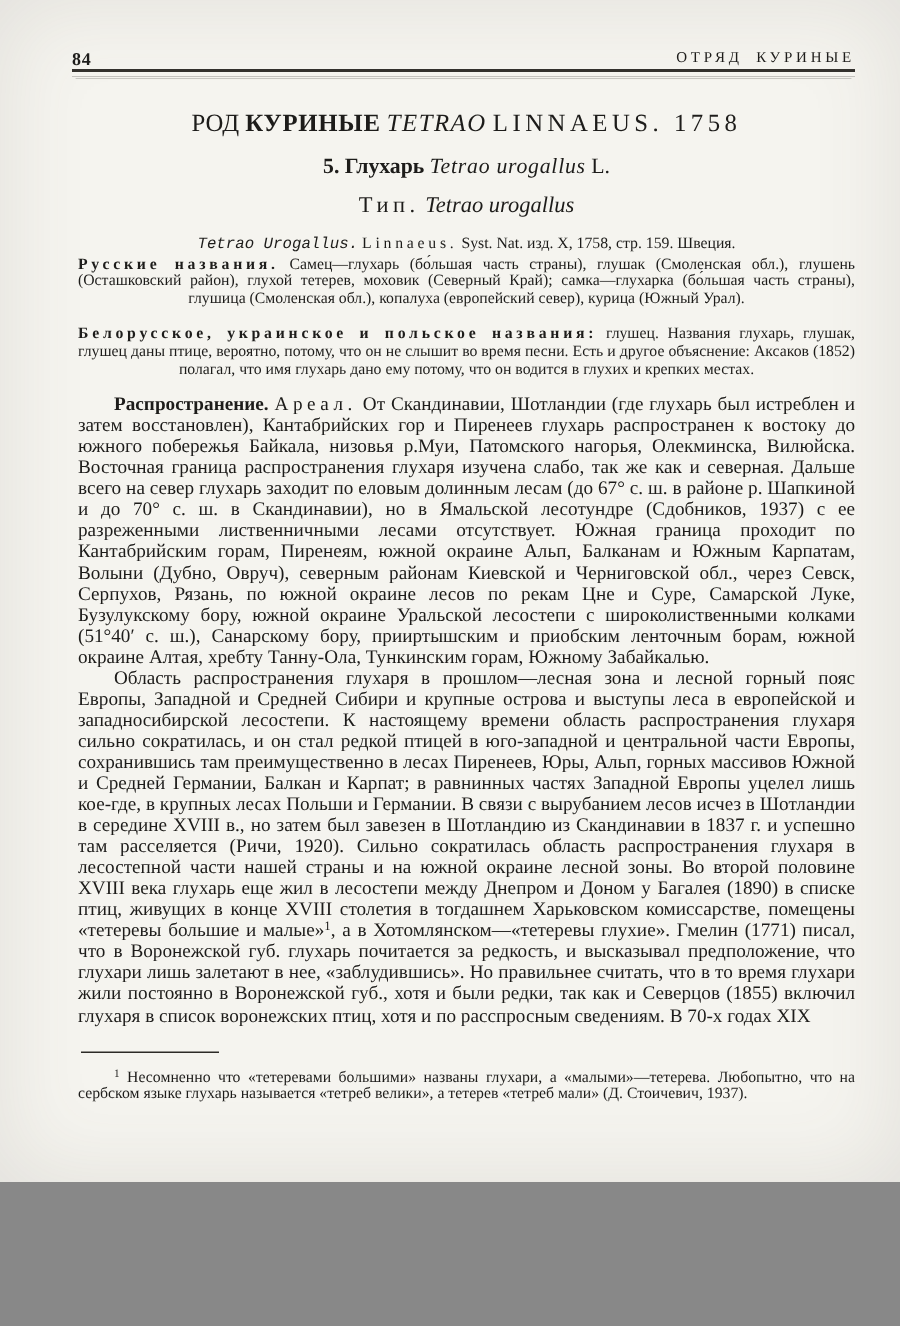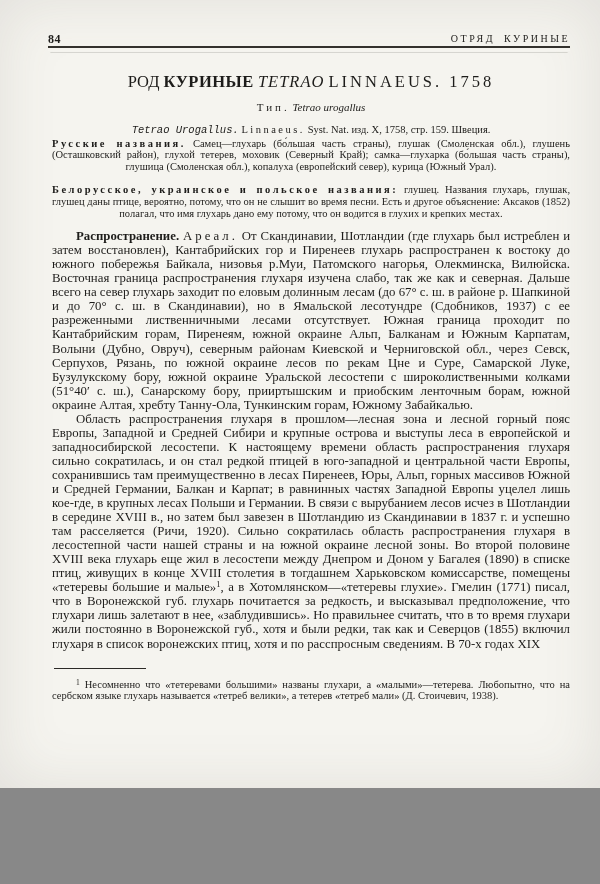--- a/index.html
+++ b/index.html
@@ -49,21 +49,21 @@
   .species-heading {
     margin-top: 11px;
     text-align: center;
     font-size: 14.5px;
   }
   .species-heading .b { font-weight: bold; }
   .species-heading .i { font-style: italic; font-weight: 500; letter-spacing: 0.5px; }
   .type-line {
     margin-top: 9px;
     text-align: center;
-    font-size: 11px;
+    font-size: 15px;
   }
   .type-line .sp { letter-spacing: 3px; }
   .type-line .i { font-style: italic; }
   
   .small { font-size: 10.5px; line-height: 11.6px; }
   .citation-line {
     margin-top: 11px;
     text-align: center;
   }
   .citation-line .i { font-style: italic; font-family: Liberation Mono, monospace; }
@@ -115,20 +115,25 @@
   </div>
   <div class="header-rule"></div>
 
   <h1 class="genus-heading" style="margin:21px 0 0 0; font-weight:normal;">
     <span>РОД</span>
     <span class="b">КУРИНЫЕ</span>
     <span class="i">TETRAO</span>
     <span class="sp">LINNAEUS. 1758</span>
   </h1>
 
+  <h2 class="species-heading" style="margin:11px 0 0 0; font-weight:normal;">
+    <span class="b">5. Глухарь</span>
+    <span class="i">Tetrao urogallus</span>
+    <span>L.</span>
+  </h2>
 
   <div class="type-line">
     <span class="sp">Тип.</span>
     <span class="i">Tetrao urogallus</span>
   </div>
 
   <div class="small citation-line">
     <span class="i">Tetrao Urogallus.</span>
     <span class="sp">Linnaeus.</span>
     <span>Syst. Nat. изд. X, 1758, стр. 159. Швеция.</span>
@@ -147,15 +152,15 @@
   <p class="body-para para-first">
     <span class="b">Распространение.</span>
     <span class="sp">Ареал.</span>
     <span>От Скандинавии, Шотландии (где глухарь был истреблен и затем восстановлен), Кантабрийских гор и Пиренеев глухарь распространен к востоку до южного побережья Байкала, низовья р.Муи, Патомского нагорья, Олекминска, Вилюйска. Восточная граница распространения глухаря изучена  слабо, так же как и северная. Дальше всего на север глухарь заходит по еловым долинным лесам (до 67° с. ш. в районе р. Шапкиной и до 70° с. ш. в Скандинавии), но в Ямальской лесотундре (Сдобников, 1937) с ее разреженными лиственничными лесами отсутствует. Южная граница проходит по Кантабрийским горам, Пиренеям, южной окраине Альп, Балканам и Южным Карпатам, Волыни (Дубно, Овруч), северным районам Киевской и Черниговской обл., через Севск, Серпухов, Рязань, по южной окраине лесов по рекам Цне и Суре, Самарской Луке, Бузулукскому бору, южной окраине Уральской лесостепи с широколиственными колками (51°40′ с. ш.), Санарскому бору, прииртышским и приобским ленточным борам, южной окраине Алтая, хребту Танну-Ола, Тункинским горам, Южному Забайкалью.</span>
   </p>
 
   <p class="body-para"><span>Область распространения глухаря в прошлом—лесная зона и лесной горный пояс Европы, Западной и Средней Сибири и крупные острова и выступы леса в европейской и западносибирской лесостепи. К настоящему времени область распространения глухаря сильно сократилась, и он стал редкой птицей в юго-западной и центральной части Европы, сохранившись там преимущественно в лесах Пиренеев, Юры, Альп, горных массивов Южной и Средней Германии, Балкан и Карпат; в равнинных частях Западной Европы уцелел лишь кое-где, в крупных лесах Польши и Германии. В связи с вырубанием лесов исчез в Шотландии в середине XVIII в., но затем был завезен в Шотландию из Скандинавии в 1837 г. и успешно там расселяется (Ричи, 1920). Сильно сократилась область распространения глухаря в лесостепной части нашей страны и на южной окраине лесной зоны. Во второй половине XVIII века глухарь еще жил в лесостепи между Днепром и Доном у Багалея (1890) в списке птиц, живущих в конце XVIII столетия в тогдашнем Харьковском комиссарстве, помещены «тетеревы большие и малые»</span><sup class="fnref">1</sup><span>, а в Хотомлянском—«тетеревы глухие». Гмелин (1771) писал, что в Воронежской губ. глухарь почитается за редкость, и высказывал предположение, что глухари лишь залетают в нее, «заблудившись». Но правильнее считать, что в то время глухари жили постоянно в Воронежской губ., хотя и были редки, так как и Северцов (1855) включил глухаря в список воронежских птиц, хотя и по  расспросным сведениям. В 70-х годах XIX</span></p>
 
   <div class="footnote-separator"></div>
 
-  <p class="footnote"><sup>1</sup><span> Несомненно что «тетеревами большими» названы глухари, а «малыми»—тетерева. Любопытно, что на сербском языке глухарь называется «тетреб велики», а тетерев «тетреб мали» (Д. Стоичевич, 1938).</span></p>
+  <p class="footnote"><sup>1</sup><span> Несомненно что «тетеревами большими» названы глухари, а «малыми»—тетерева. Любопытно, что на сербском языке глухарь называется «тетреб велики», а тетерев «тетреб мали» (Д. Стоичевич, 1937).</span></p>
 
 </div>
 
 </body></html>

